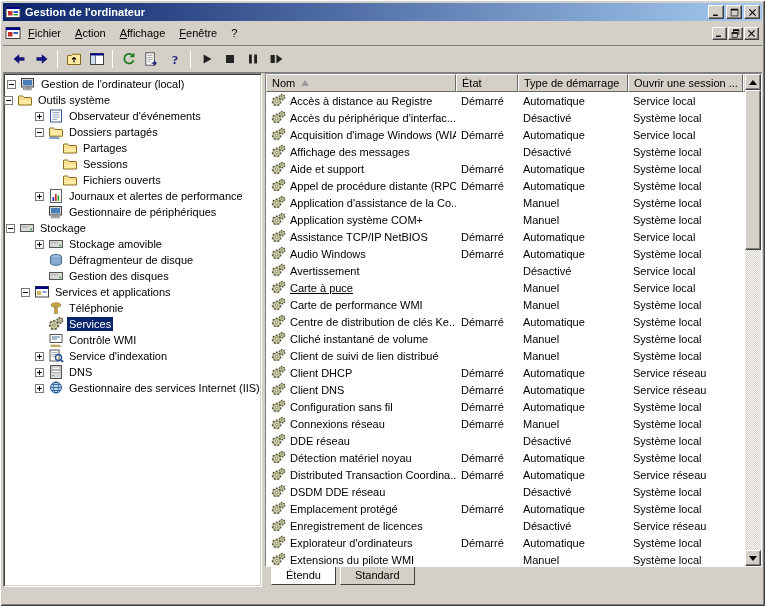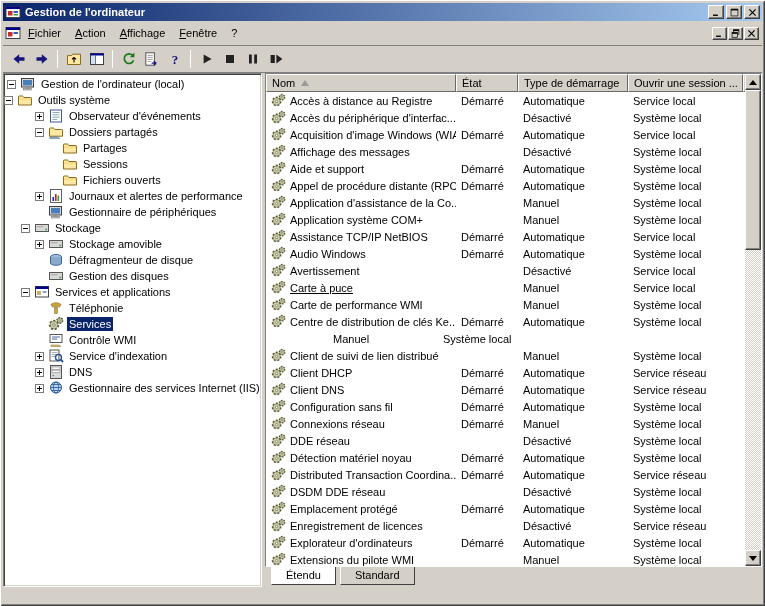--- a/index.html
+++ b/index.html
@@ -400,21 +400,21 @@
           <span class="ico">
             <svg viewBox="0 0 16 16">
               <rect x="1.5" y="2.5" width="12" height="8.5" fill="#d8d8d8" stroke="#404040"></rect>
               <rect x="3" y="4" width="9" height="5.5" fill="#4a7ebb"></rect>
               <rect x="5.5" y="11" width="4" height="1.6" fill="#909090"></rect>
               <rect x="3.5" y="12.6" width="8" height="1.4" fill="#c8c8c8" stroke="#606060" stroke-width="0.5"></rect>
             </svg>
           </span>
           <span class="tree-label">Gestionnaire de périphériques</span>
         </div>
-        <div class="tree-row" style="padding-left: 17px; align-items: center;">
+        <div class="tree-row" style="padding-left: 2px; align-items: center;">
           <span class="expander">
             <span class="exp-h"></span>
           </span>
           <span class="ico">
             <svg viewBox="0 0 16 16">
               <rect x="1.5" y="4.5" width="13" height="7" fill="#d9d9d9" stroke="#555"></rect>
               <circle cx="12.2" cy="9.4" r="0.9" fill="#3c9a3c"></circle>
               <rect x="3" y="6.2" width="6.5" height="1.1" fill="#a8a8a8"></rect>
             </svg>
           </span>
@@ -816,20 +816,33 @@
                       <circle cx="11.8" cy="4.5" r="0.8" fill="#fff" stroke="#55553a" stroke-width="0.5"></circle>
                     </svg>
                   </span>
                   <span>Centre de distribution de clés Ke...</span>
                 </div>
                 <div class="cell" style="width: 62px;">Démarré</div>
                 <div class="cell" style="width: 110px;">Automatique</div>
                 <div class="cell" style="width: 115px;">Système local</div>
               </div>
               <div class="lv-row">
+                <div class="cell" style="width: 190px;">
+                  <span class="ico">
+                    <svg viewBox="0 0 16 16">
+                      <circle cx="6" cy="9" r="4.2" fill="#9a9a6e" stroke="#55553a" stroke-width="2" stroke-dasharray="2 1.7"></circle>
+                      <circle cx="6" cy="9" r="3.4" fill="#c9c9a3"></circle>
+                      <circle cx="6" cy="9" r="1.2" fill="#fff" stroke="#55553a" stroke-width="0.6"></circle>
+                      <circle cx="11.8" cy="4.5" r="2.8" fill="#9a9a6e" stroke="#55553a" stroke-width="1.6" stroke-dasharray="1.6 1.3"></circle>
+                      <circle cx="11.8" cy="4.5" r="2.1" fill="#c9c9a3"></circle>
+                      <circle cx="11.8" cy="4.5" r="0.8" fill="#fff" stroke="#55553a" stroke-width="0.5"></circle>
+                    </svg>
+                  </span>
+                  <span>Cliché instantané de volume</span>
+                </div>
                 <div class="cell" style="width: 62px;"></div>
                 <div class="cell" style="width: 110px;">Manuel</div>
                 <div class="cell" style="width: 115px;">Système local</div>
               </div>
               <div class="lv-row">
                 <div class="cell" style="width: 190px;">
                   <span class="ico">
                     <svg viewBox="0 0 16 16">
                       <circle cx="6" cy="9" r="4.2" fill="#9a9a6e" stroke="#55553a" stroke-width="2" stroke-dasharray="2 1.7"></circle>
                       <circle cx="6" cy="9" r="3.4" fill="#c9c9a3"></circle>

